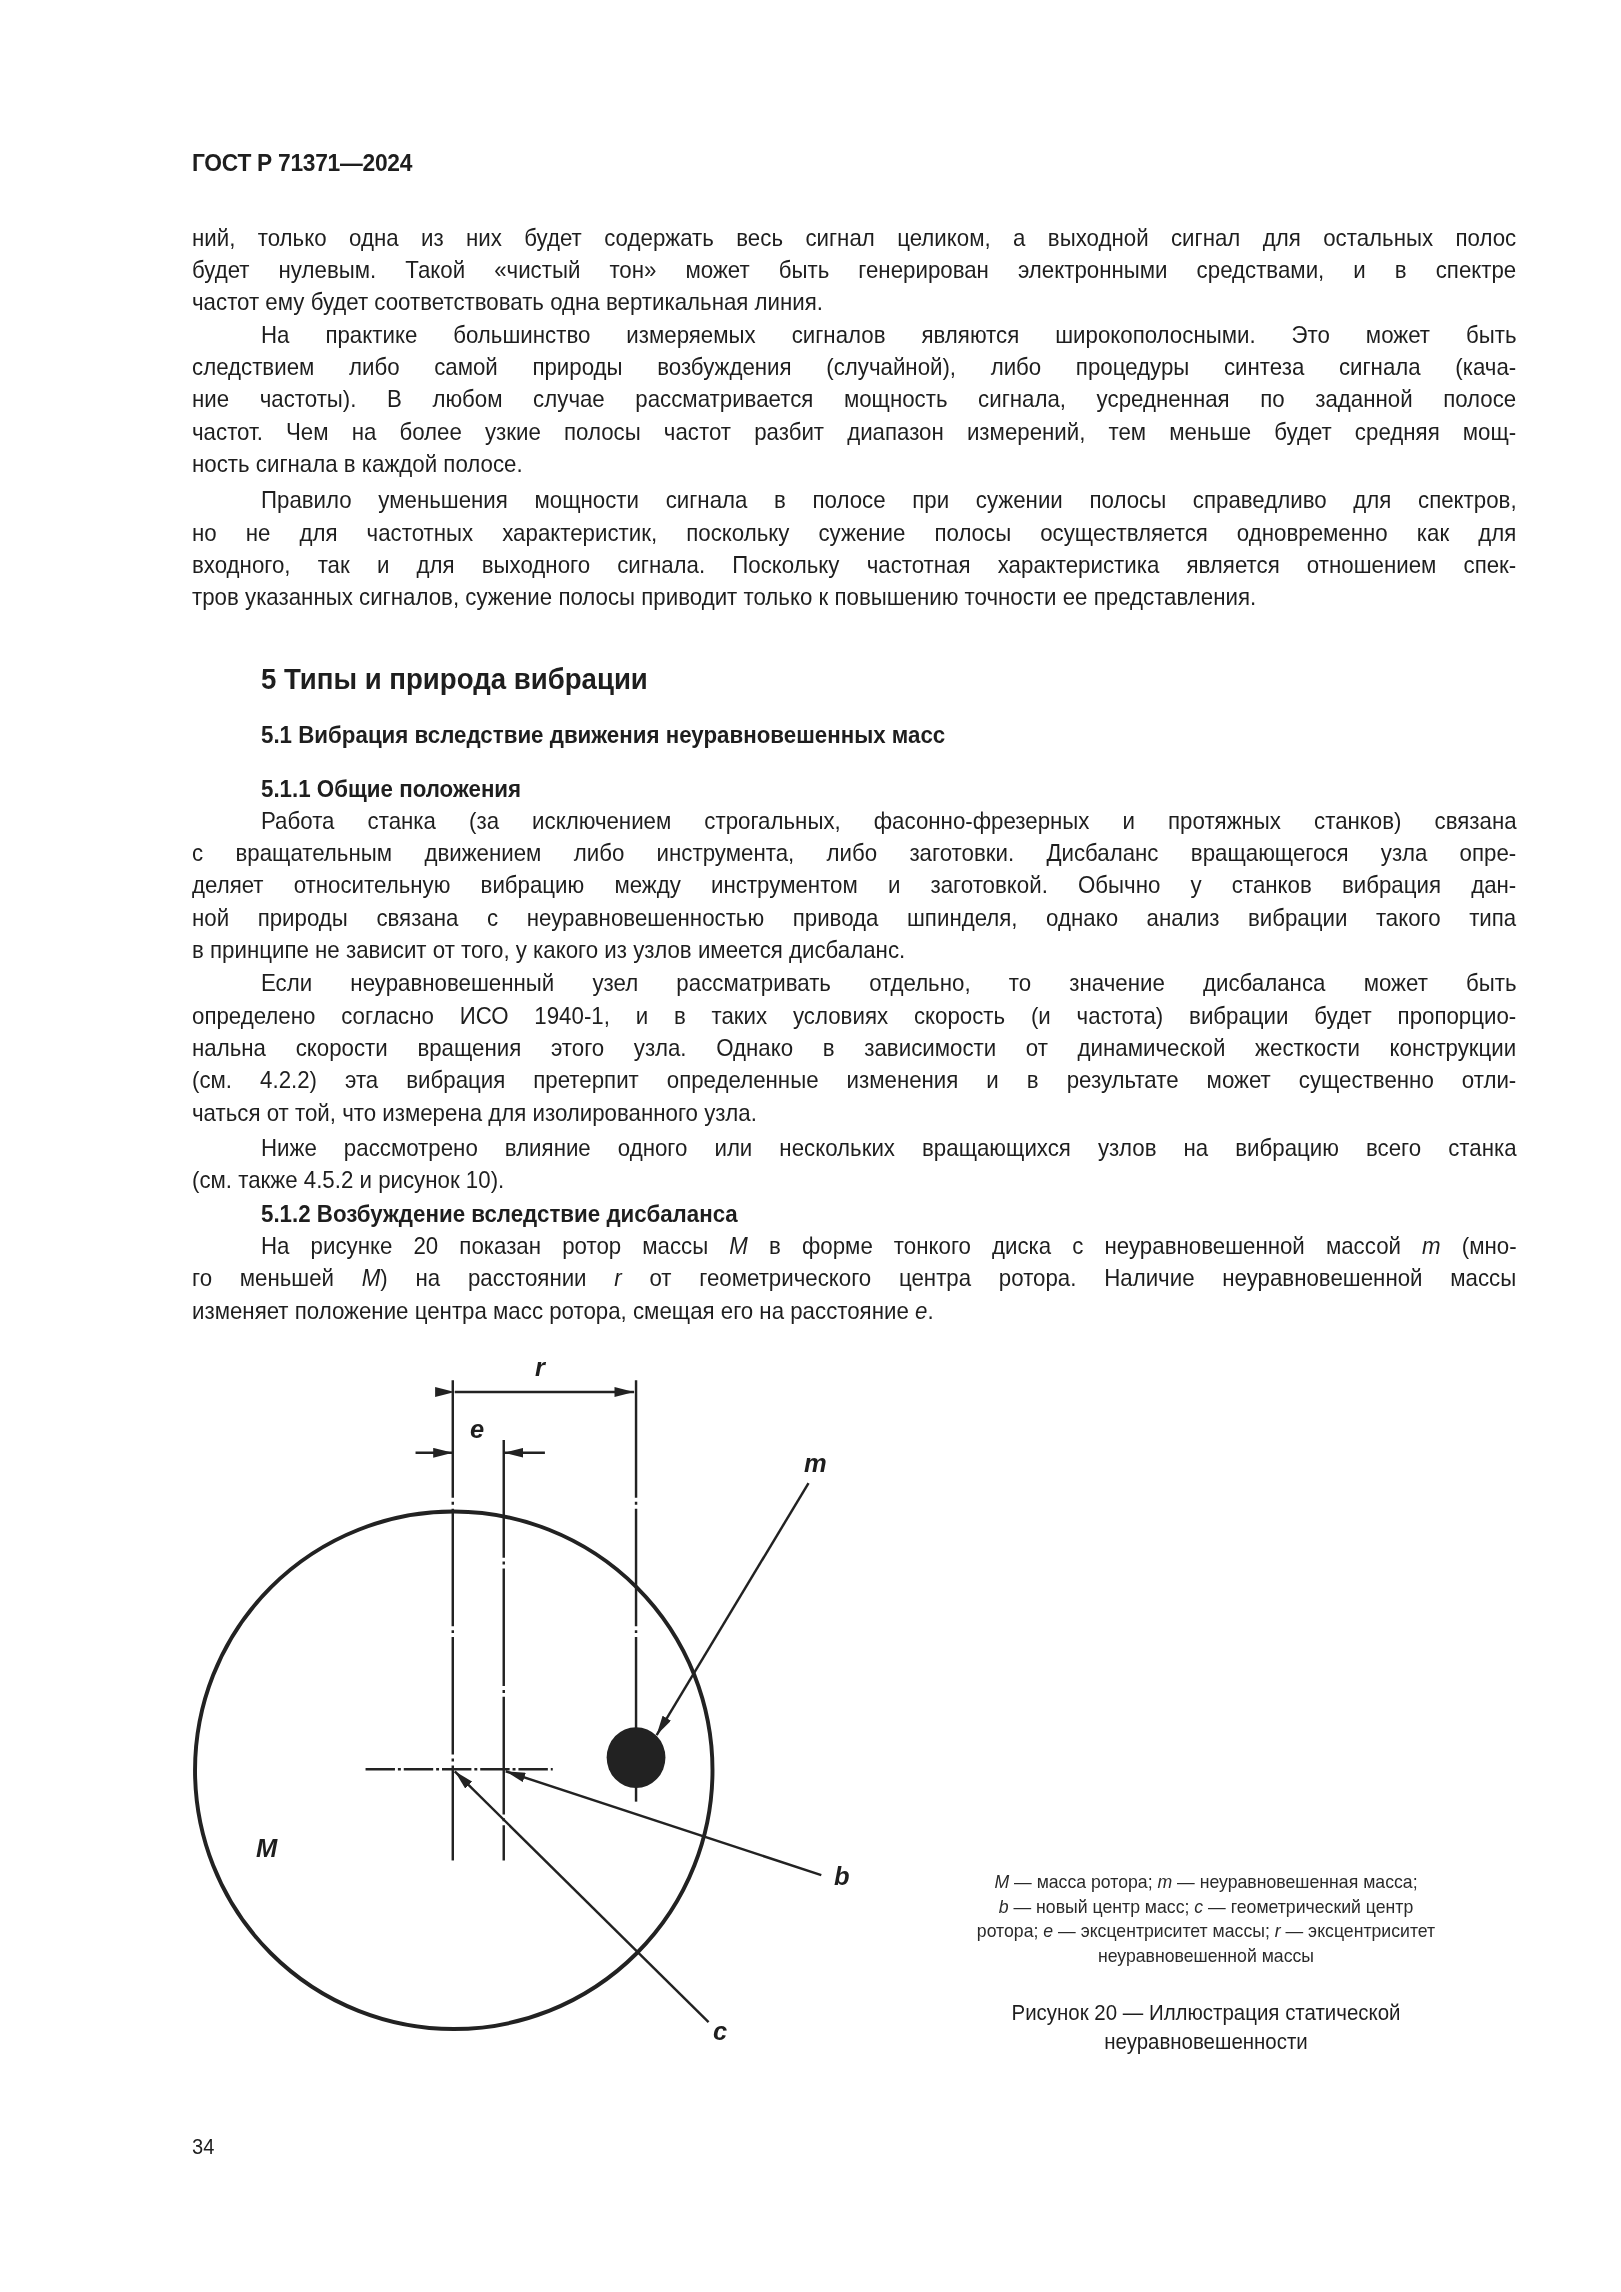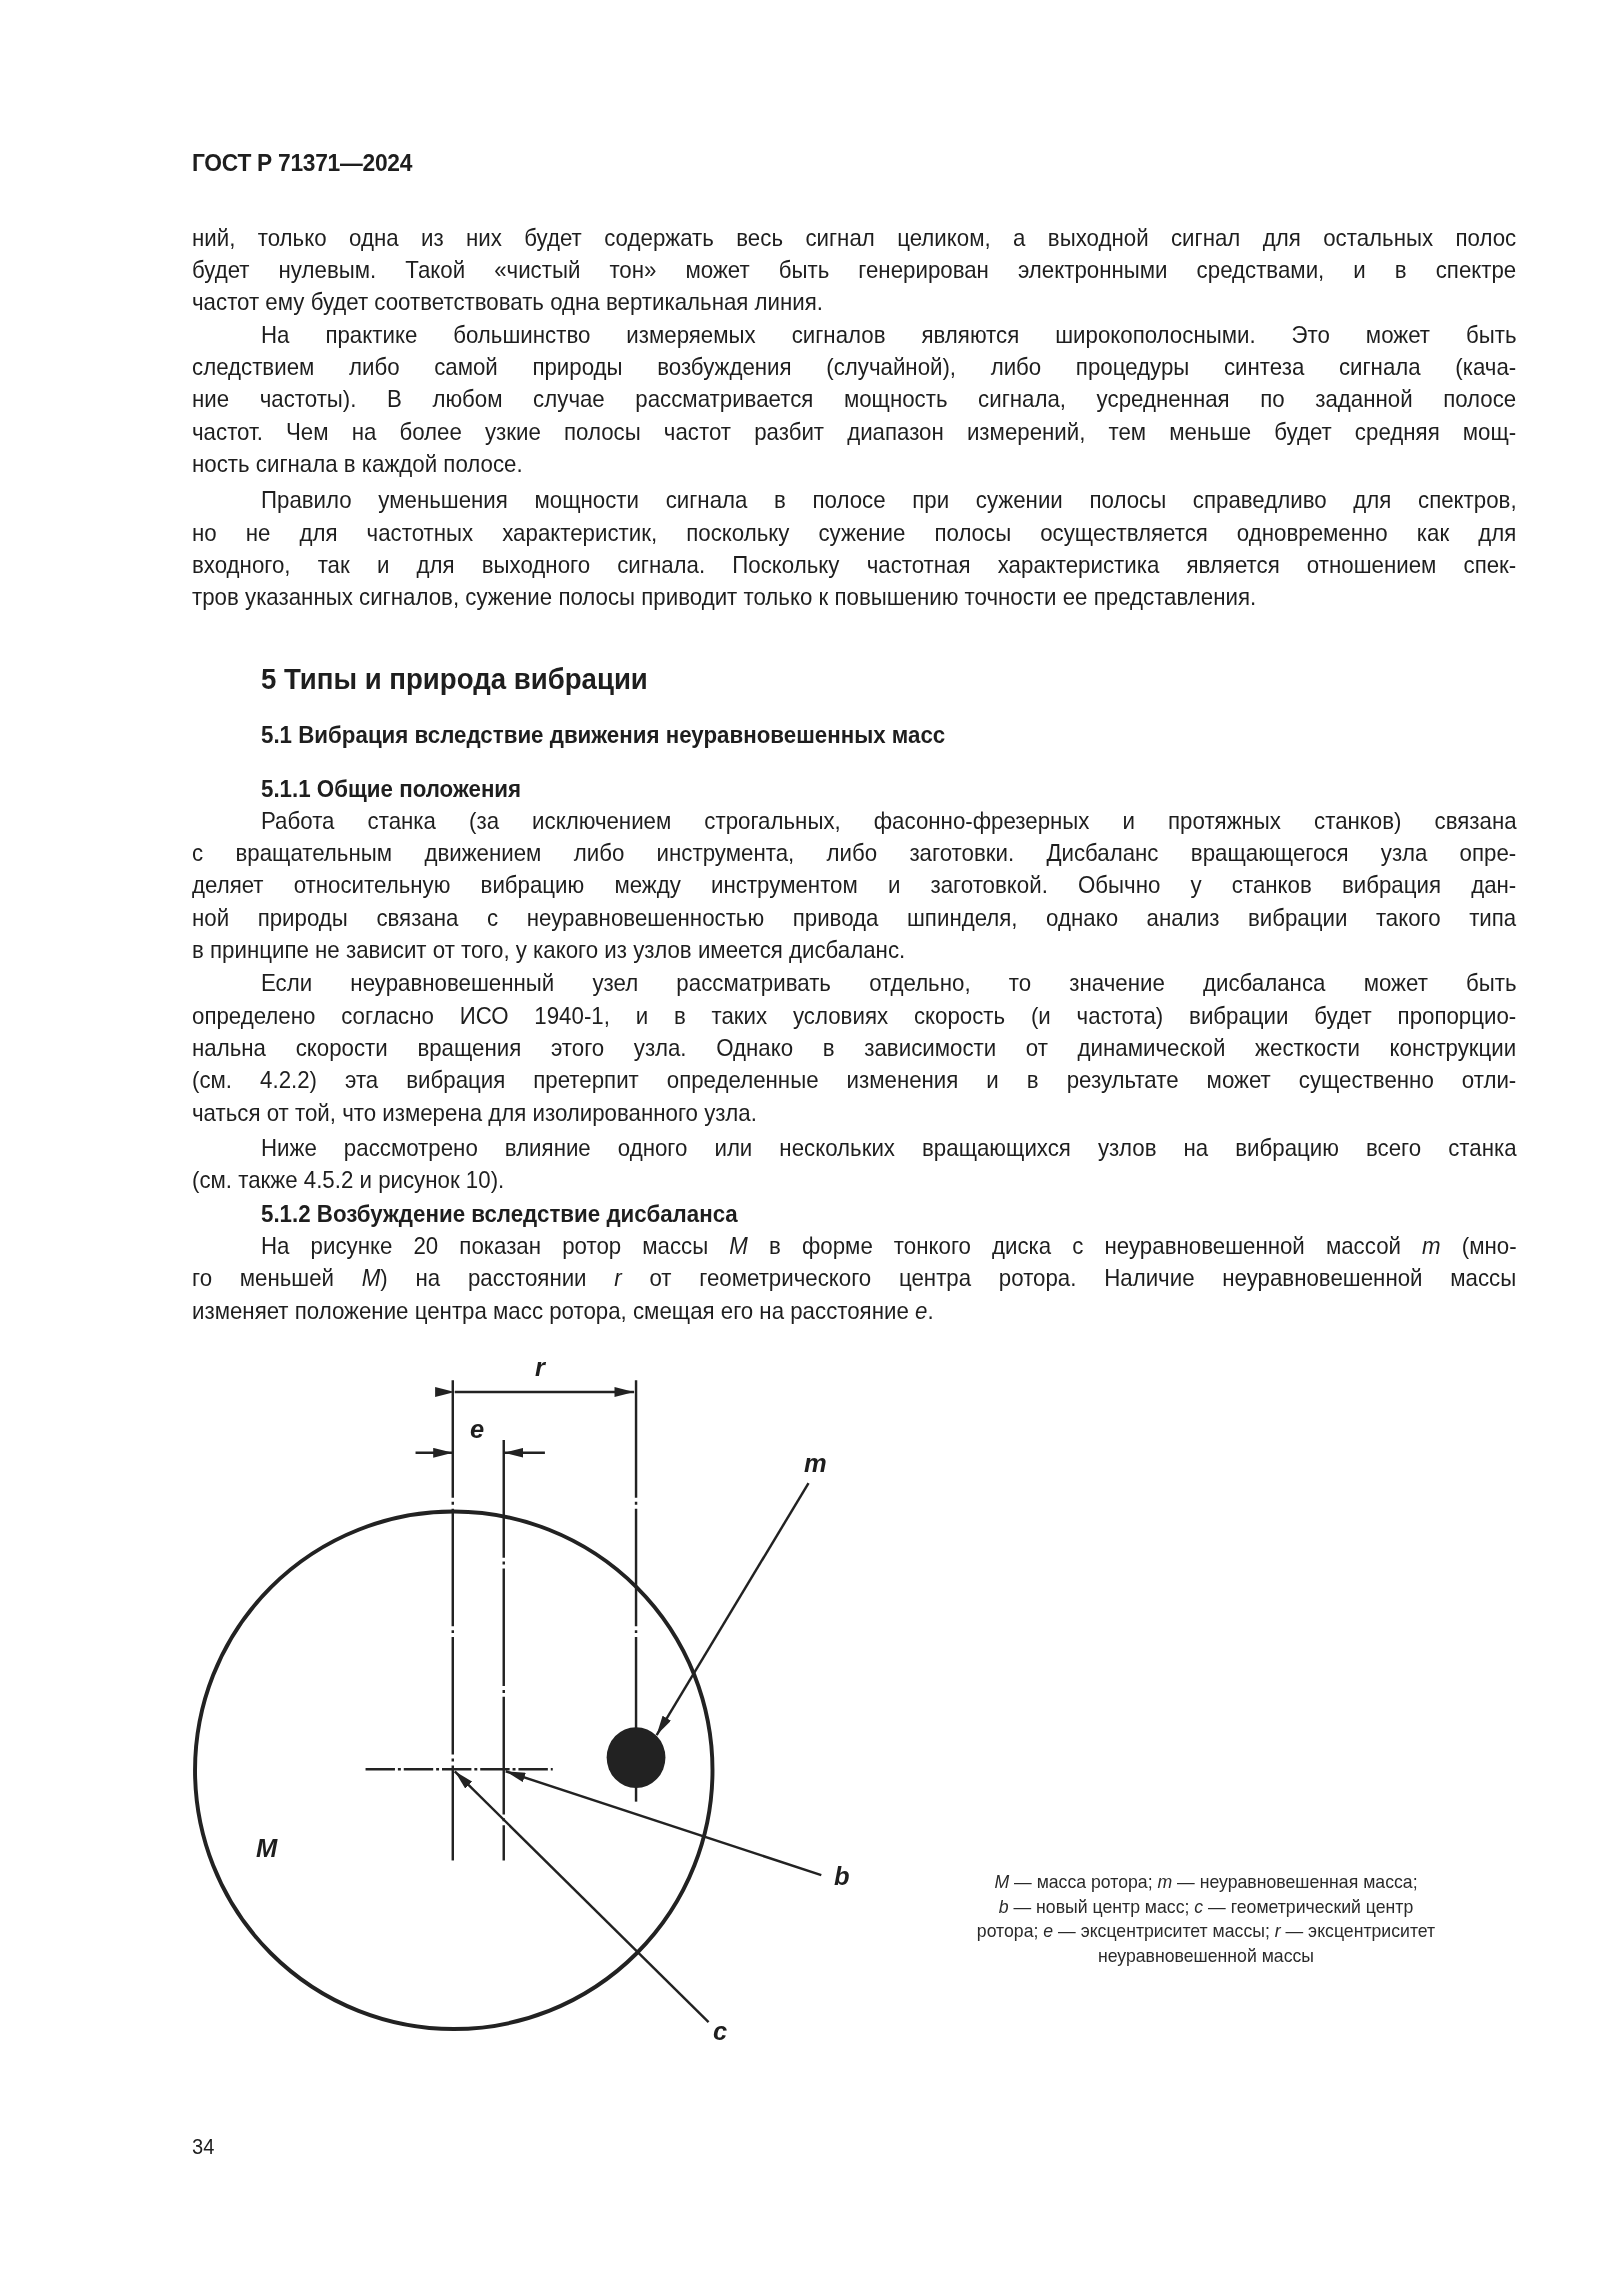--- a/index.html
+++ b/index.html
@@ -112,16 +112,20 @@
   <div class="lbl" style="left:834px; top:1862px">b</div>
   <div class="lbl" style="left:713px; top:2017px">c</div>
 
   <div class="legend">
     <div class="l"><i>M</i><span> — масса ротора; </span><i>m</i><span> — неуравновешенная масса;</span></div>
     <div class="l"><i>b</i><span> — новый центр масс; </span><i>c</i><span> — геометрический центр</span></div>
     <div class="l"><span>ротора; </span><i>e</i><span> — эксцентриситет массы; </span><i>r</i><span> — эксцентриситет</span></div>
     <div class="l">неуравновешенной массы</div>
   </div>
 
+  <div class="caption">
+    <div class="l">Рисунок 20 — Иллюстрация статической</div>
+    <div class="l">неуравновешенности</div>
+  </div>
 
   <div class="pagenum">34</div>
 </div>
 
 
 </body></html>

